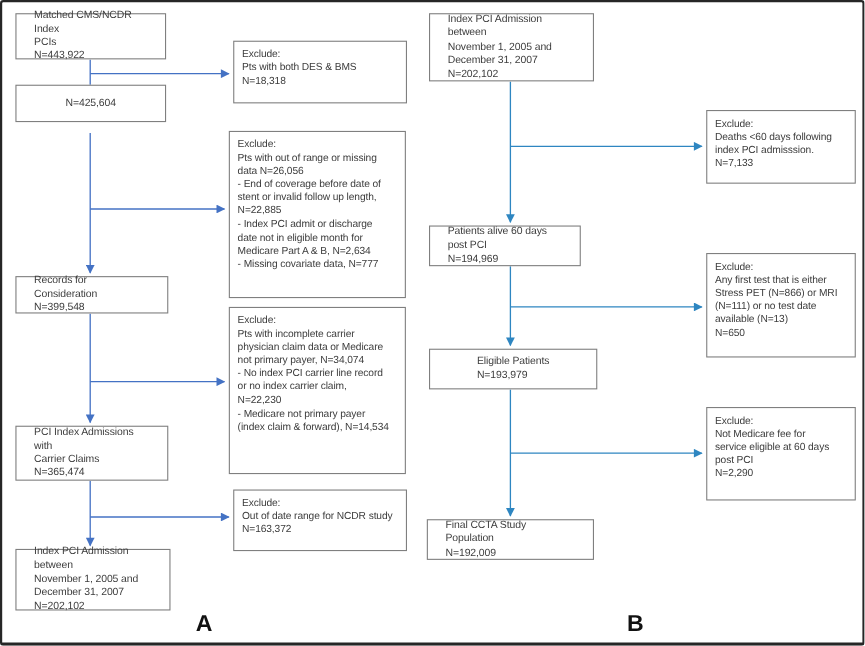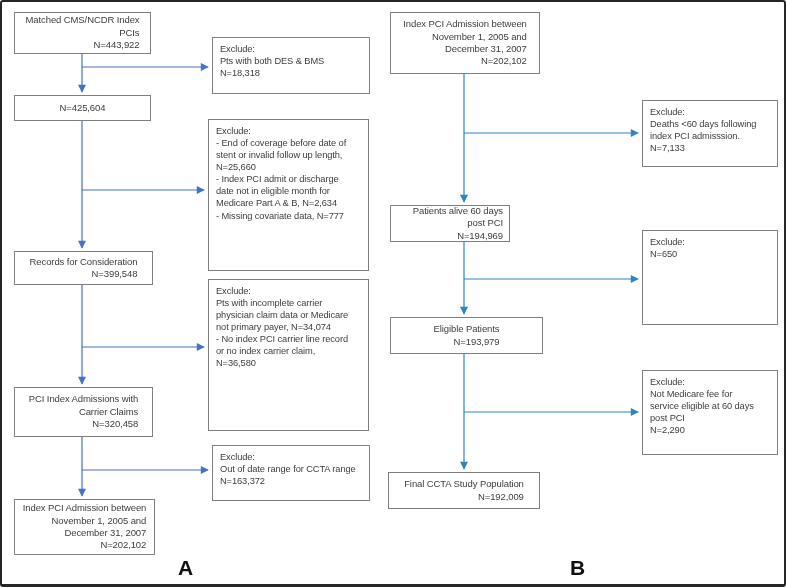--- a/index.html
+++ b/index.html
@@ -26,26 +26,26 @@
     background: #ffffff;
     border: 1px solid #7f7f7f;
     box-sizing: border-box;
     color: #3d3d3d;
     z-index: 1;
   }
   .node {
     display: flex;
     align-items: center;
     justify-content: center;
-    text-align: right;
+    text-align: left;
     white-space: pre-line;
     font-size: 9.5px;
     line-height: 1.3;
     letter-spacing: -0.1px;
-    padding: 6px;
+    padding: 16px;
   }
   .exclude {
     font-size: 9.3px;
     line-height: 1.3;
     letter-spacing: -0.1px;
     padding: 5px 6px 5px 7px;
   }
   .exclude .x-label { margin: 0; }
   .exclude p { margin: 0 0 0 0; white-space: pre-line; }
   .panel-label {
@@ -87,90 +87,98 @@
       <line x1="462" y1="277" x2="636" y2="277" marker-end="url(#arwR)"></line>
       <line x1="462" y1="352" x2="462" y2="467" marker-end="url(#arwR)"></line>
       <line x1="462" y1="410" x2="636" y2="410" marker-end="url(#arwR)"></line>
     </g>
   </svg>
 
   <div class="node" style="left:12px; top:10px; width:137px; height:42px;">Matched CMS/NCDR Index
 PCIs
 N=443,922</div>
 
-  <div class="node" style="left:12px; top:93px; width:137px; height:26px;">N=425,604</div>
+  <div class="node" style="left:12px; top:75px; width:137px; height:26px;">N=425,604</div>
 
   <div class="node" style="left:12px; top:249px; width:139px; height:34px;">Records for Consideration
 N=399,548</div>
 
   <div class="node" style="left:12px; top:385px; width:139px; height:50px;">PCI Index Admissions with
 Carrier Claims
-N=320,458</div>
+N=365,474</div>
 
   <div class="node" style="left:12px; top:497px; width:141px; height:56px;">Index PCI Admission between
 November 1, 2005 and
 December 31, 2007
 N=202,102</div>
 
   <div class="exclude" style="left:210px; top:35px; width:158px; height:57px;">
     <div class="x-label">Exclude:</div>
     <p>Pts with both DES &amp; BMS
 N=18,318</p>
   </div>
 
   <div class="exclude" style="left:206px; top:117px; width:161px; height:152px;">
     <div class="x-label">Exclude:</div>
+    <p>Pts with out of range or missing
+data N=26,056</p>
     <p>- End of coverage before date of
 stent or invalid follow up length,
-N=25,660</p>
+N=22,885</p>
     <p>- Index PCI admit or discharge
 date not in eligible month for
 Medicare Part A &amp; B, N=2,634</p>
     <p>- Missing covariate data, N=777</p>
   </div>
 
   <div class="exclude" style="left:206px; top:277px; width:161px; height:152px;">
     <div class="x-label">Exclude:</div>
     <p>Pts with incomplete carrier
 physician claim data or Medicare
 not primary payer, N=34,074</p>
     <p>- No index PCI carrier line record
 or no index carrier claim,
-N=36,580</p>
+N=22,230</p>
+    <p>- Medicare not primary payer
+(index claim &amp; forward), N=14,534</p>
   </div>
 
   <div class="exclude" style="left:210px; top:443px; width:158px; height:56px;">
     <div class="x-label">Exclude:</div>
-    <p>Out of date range for CCTA range</p>
+    <p>Out of date range for NCDR study</p>
     <p>N=163,372</p>
   </div>
 
   <div class="node" style="left:388px; top:10px; width:150px; height:62px;">Index PCI Admission between
 November 1, 2005 and
 December 31, 2007
 N=202,102</div>
 
-  <div class="node" style="left:388px; top:203px; width:120px; height:37px;">Patients alive 60 days post PCI
+  <div class="node" style="left:388px; top:203px; width:138px; height:37px;">Patients alive 60 days post PCI
 N=194,969</div>
 
   <div class="node" style="left:388px; top:315px; width:153px; height:37px;">Eligible Patients
 N=193,979</div>
 
   <div class="node" style="left:386px; top:470px; width:152px; height:37px;">Final CCTA Study Population
 N=192,009</div>
 
   <div class="exclude" style="left:640px; top:98px; width:136px; height:67px;">
     <div class="x-label">Exclude:</div>
     <p>Deaths &lt;60 days following
 index PCI admisssion.</p>
     <p>N=7,133</p>
   </div>
 
   <div class="exclude" style="left:640px; top:228px; width:136px; height:95px;">
     <div class="x-label">Exclude:</div>
+    <p>Any first test that is either
+Stress PET (N=866) or MRI
+(N=111) or no test date
+available (N=13)</p>
     <p>N=650</p>
   </div>
 
   <div class="exclude" style="left:640px; top:368px; width:136px; height:85px;">
     <div class="x-label">Exclude:</div>
     <p>Not Medicare fee for
 service eligible at 60 days
 post PCI</p>
     <p>N=2,290</p>
   </div>

